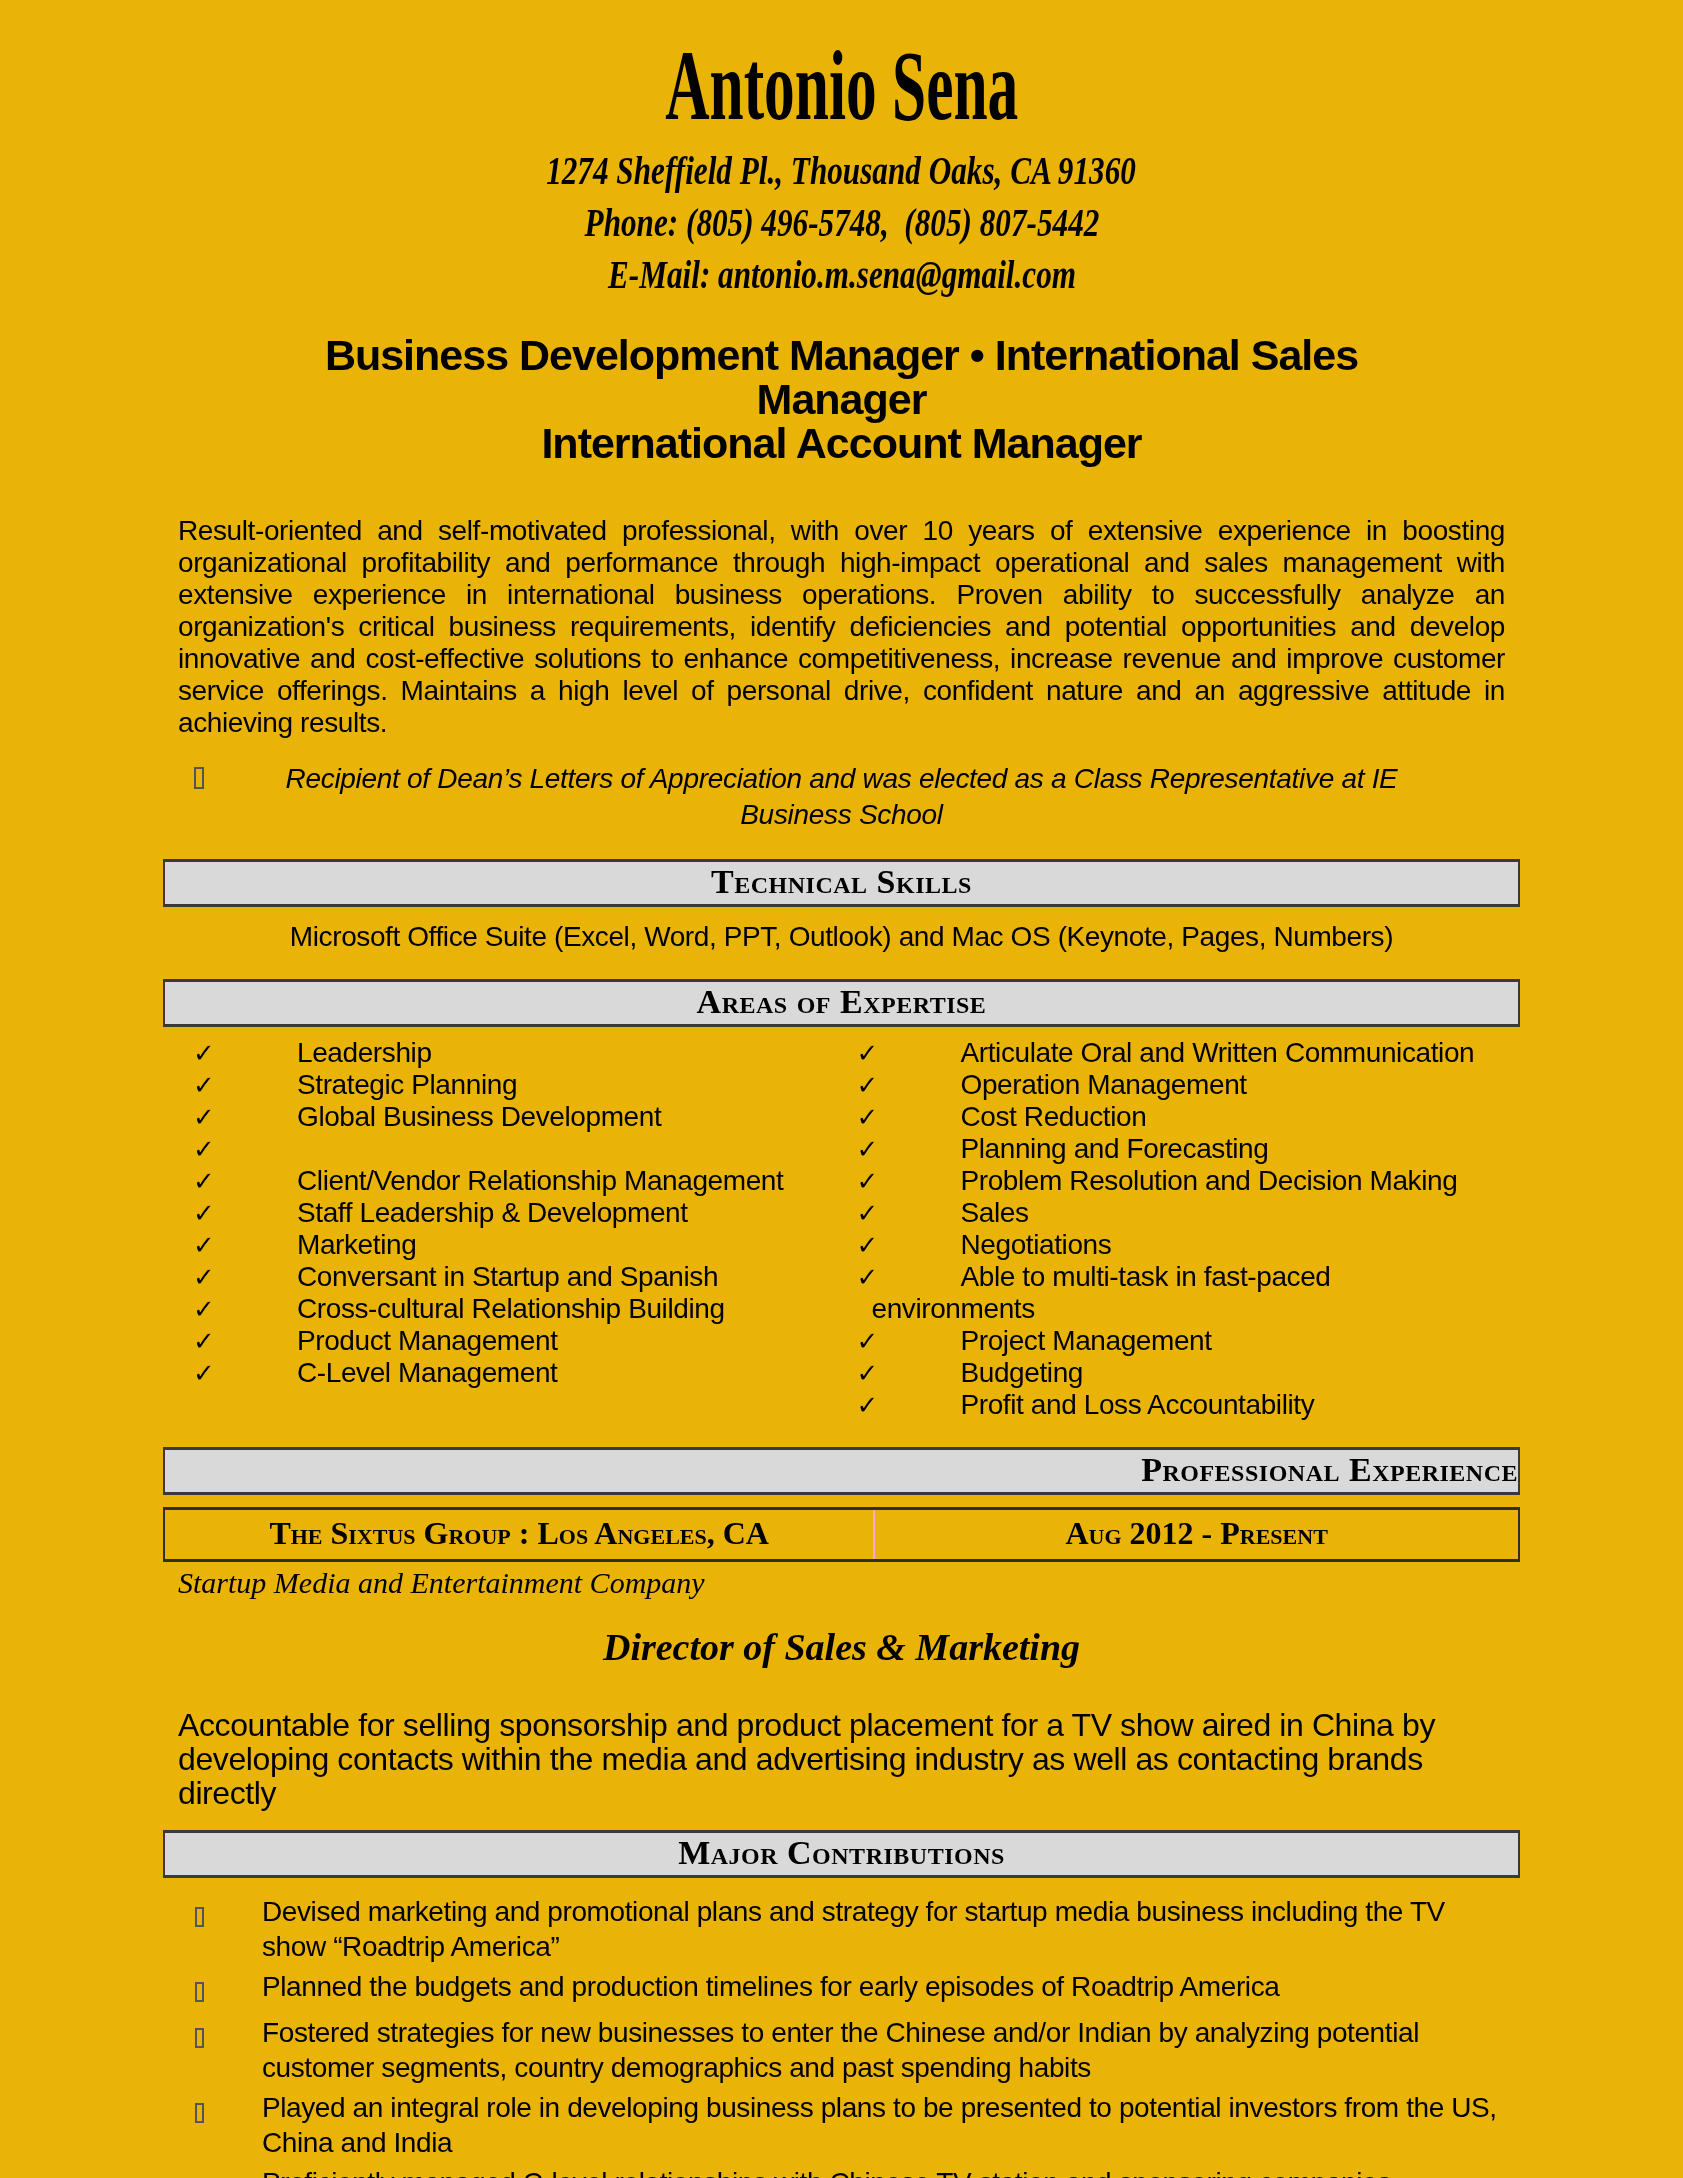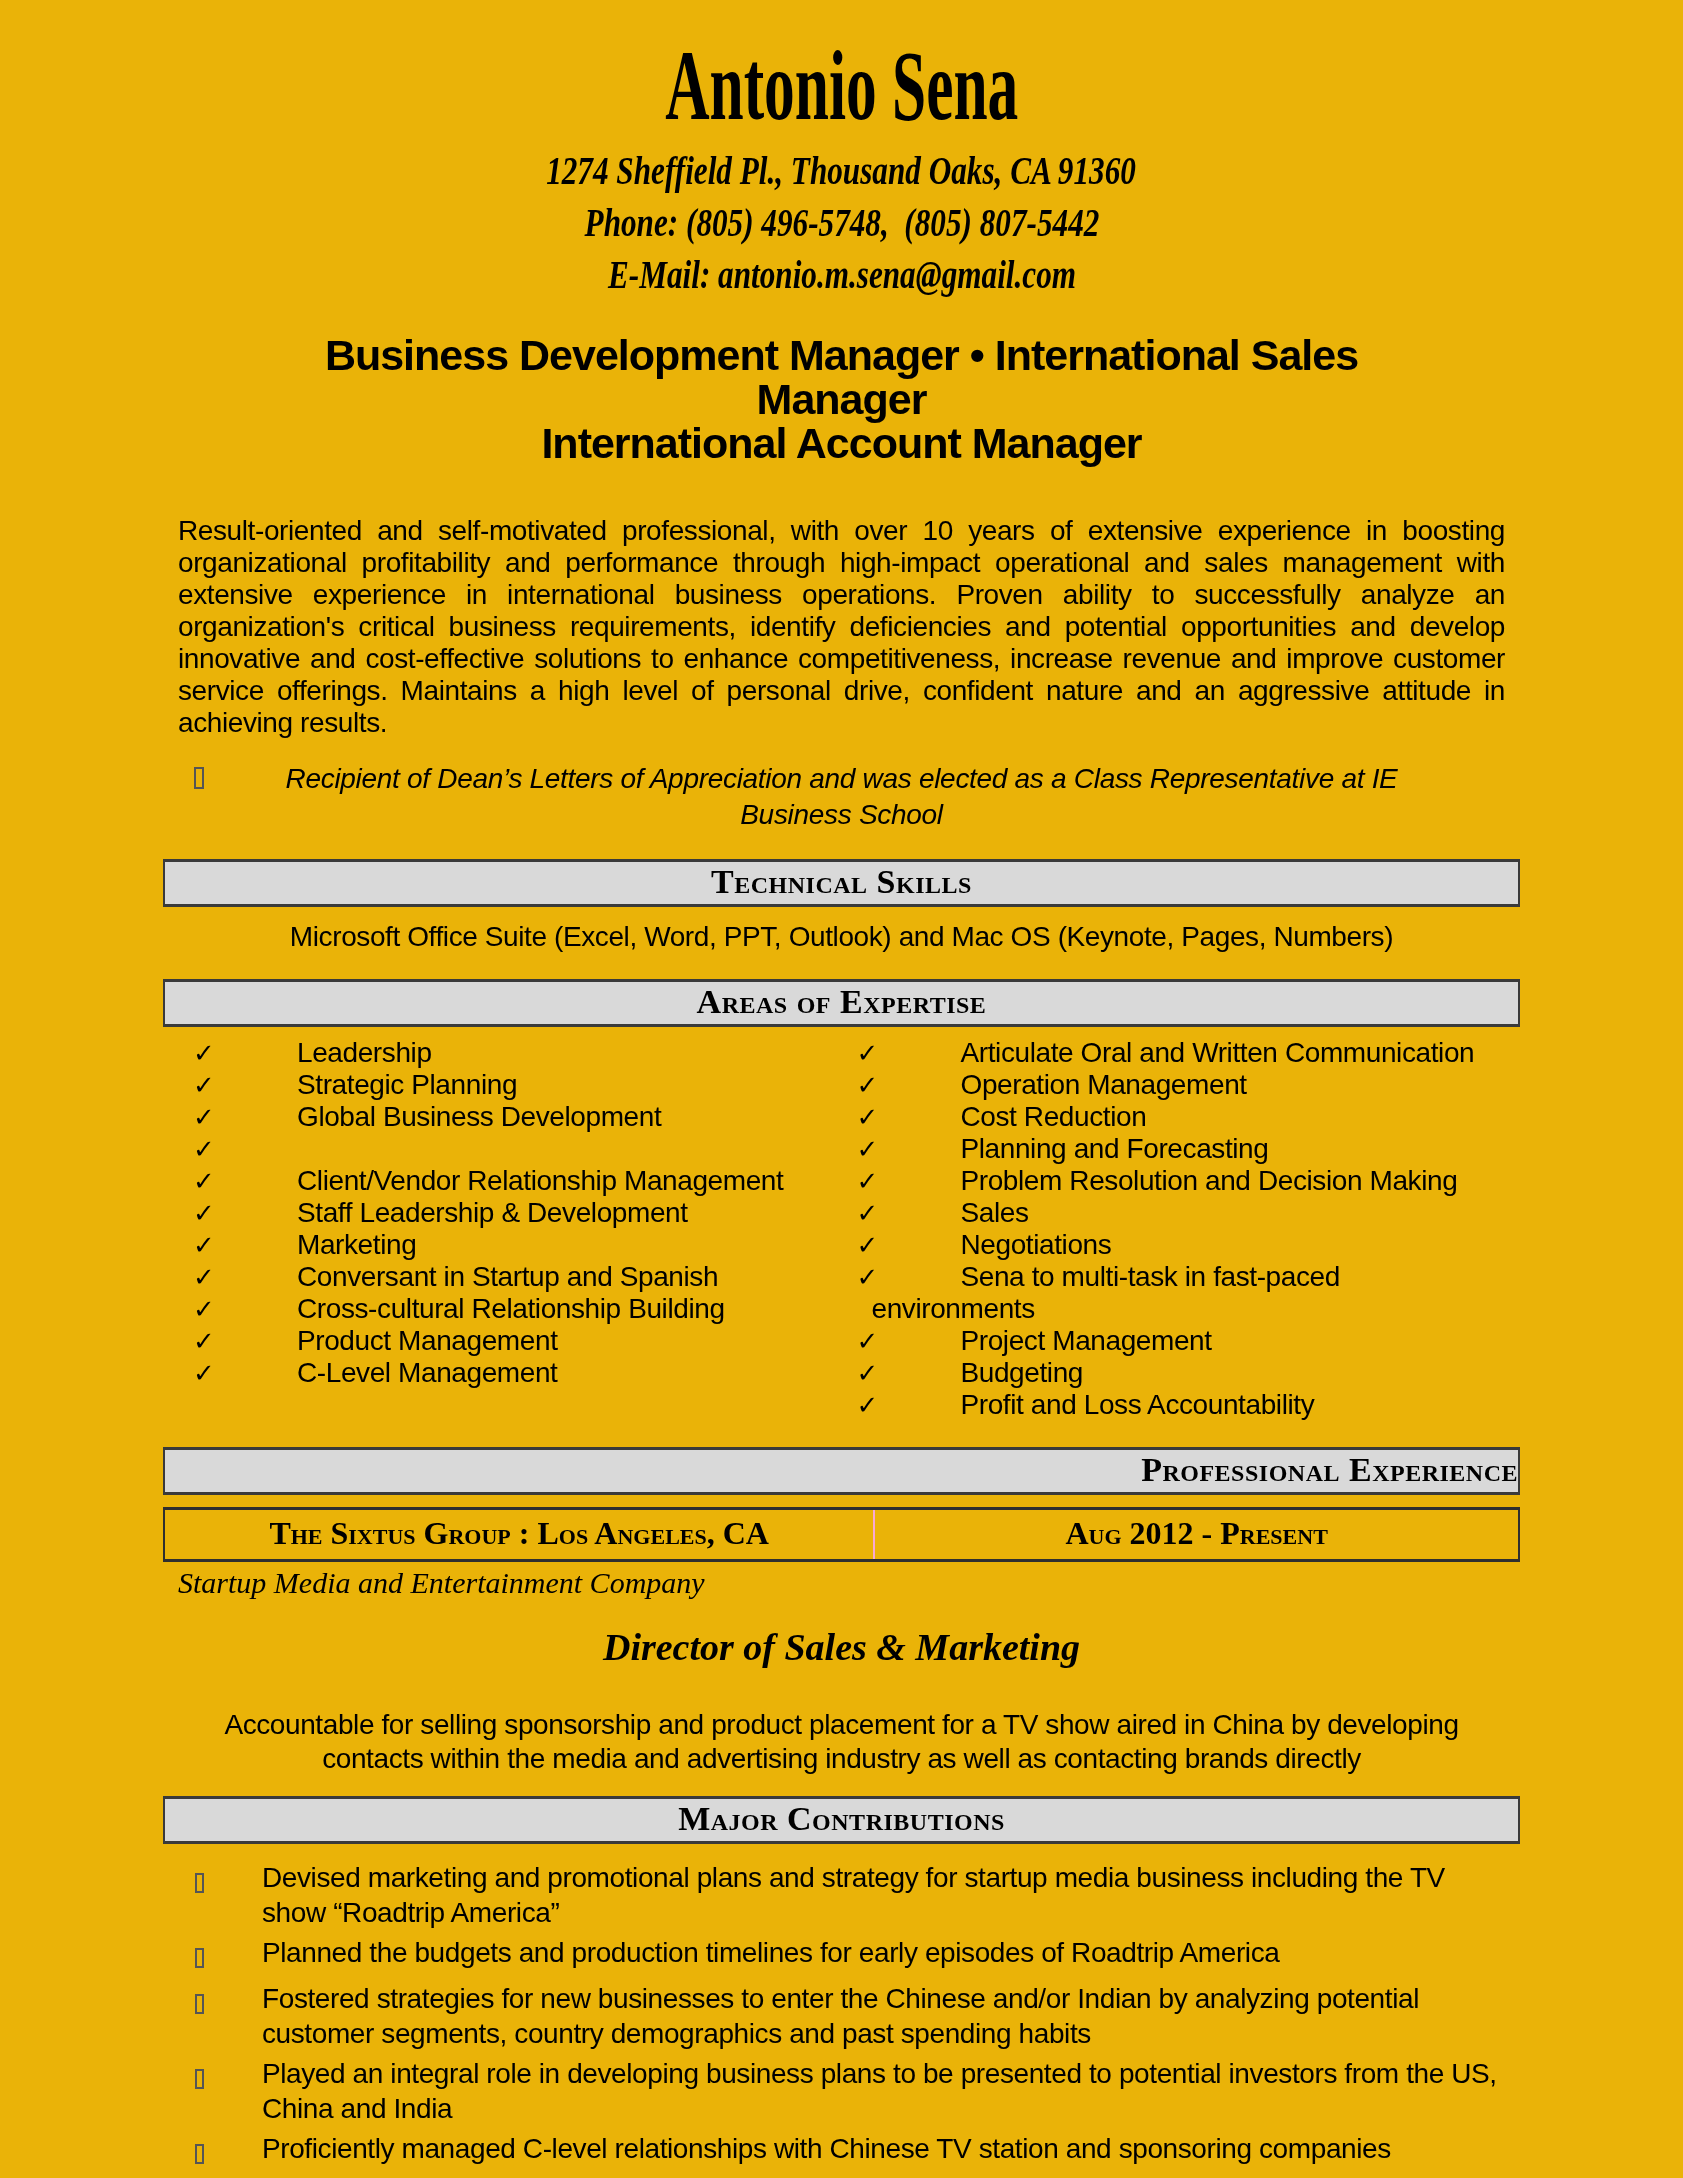--- a/index.html
+++ b/index.html
@@ -150,24 +150,23 @@
     margin-top:26px;
     text-align:center;
     font-family:"Liberation Serif", serif;
     font-style:italic;
     font-weight:bold;
     font-size:38px;
     line-height:42px;
   }
   .exp-summary {
     margin:40px 0 0 0;
-    font-size:28px;
+    font-size:32px;
     line-height:34px;
     letter-spacing:-0.4px;
-    text-align:center;
   }
 
   
   .banner.contributions { margin-top:20px; }
   .contrib-list { list-style:none; margin:16px 0 0 0; padding:0; }
   .contrib-item {
     display:flex;
     align-items:flex-start;
     font-size:28px;
     line-height:35px;
@@ -291,21 +290,21 @@
       <div class="check-row">
           <span class="check-mark">✓</span>
           <span>Sales</span>
         </div>
       <div class="check-row">
           <span class="check-mark">✓</span>
           <span>Negotiations</span>
         </div>
       <div class="check-row">
           <span class="check-mark">✓</span>
-          <span>Sena to multi-task in fast-paced</span>
+          <span>Able to multi-task in fast-paced</span>
         </div>
       <div class="check-row continuation">
           <span>environments</span>
         </div>
       <div class="check-row">
           <span class="check-mark">✓</span>
           <span>Project Management</span>
         </div>
       <div class="check-row">
           <span class="check-mark">✓</span>

